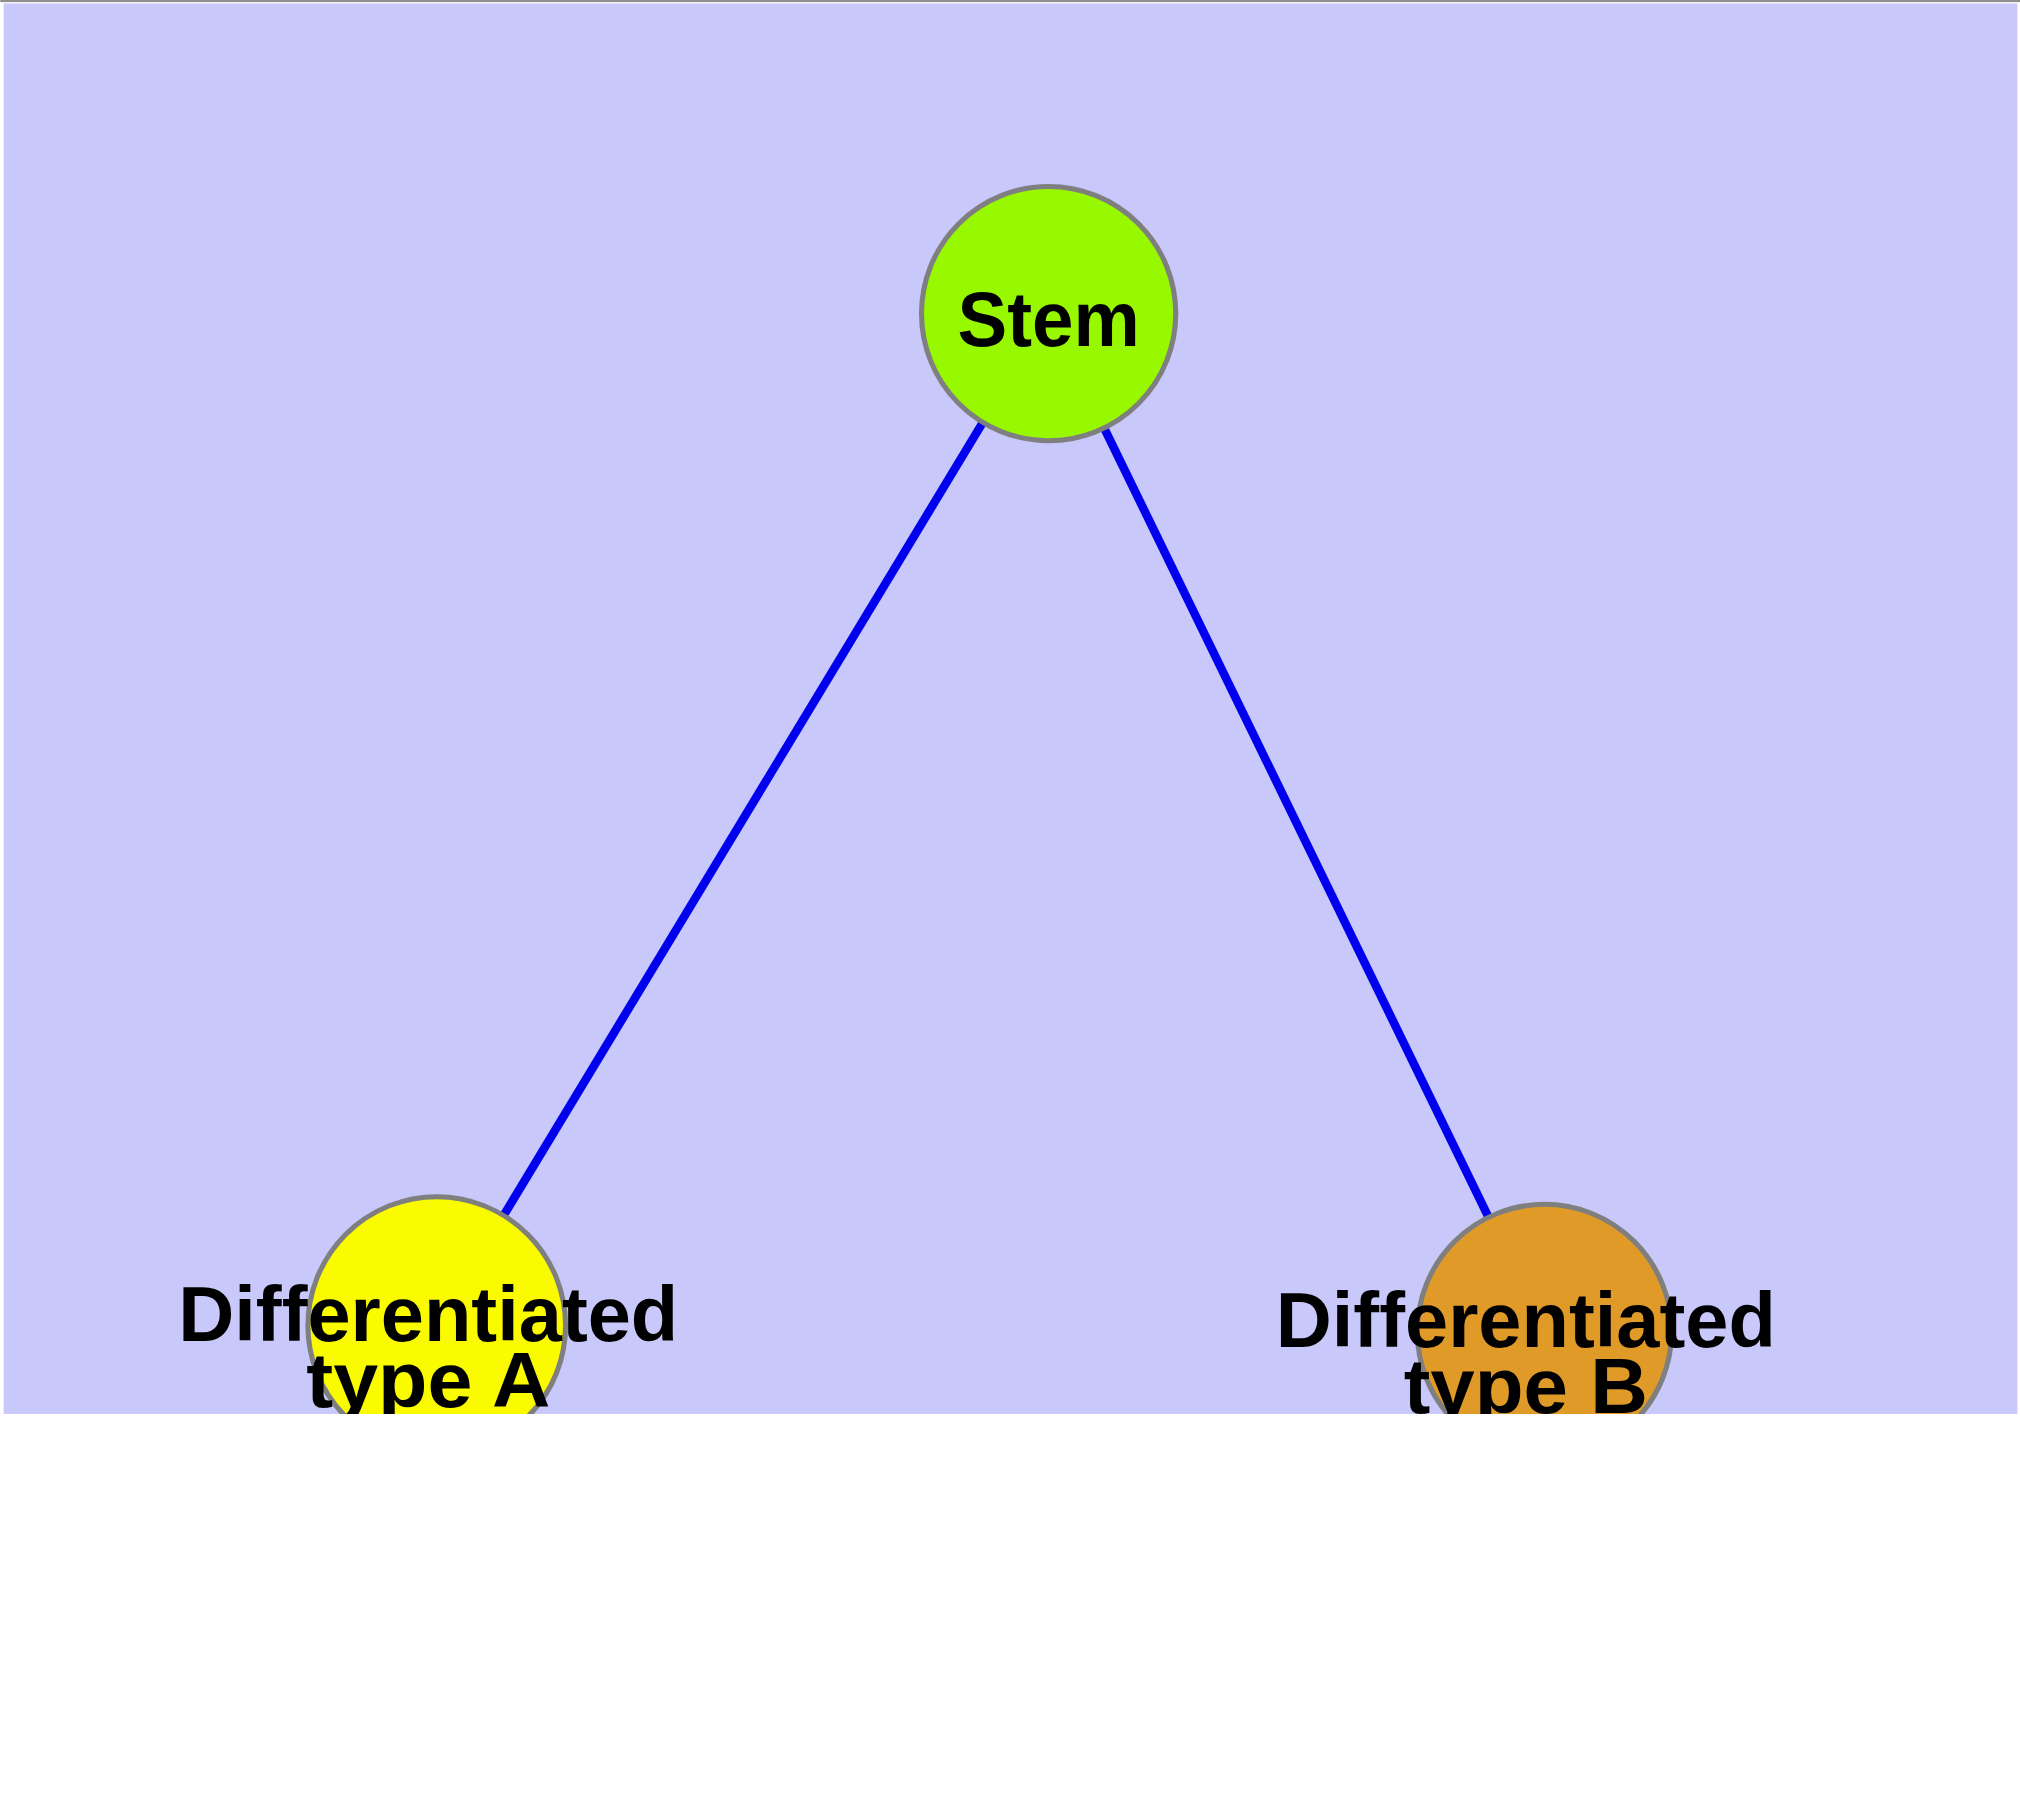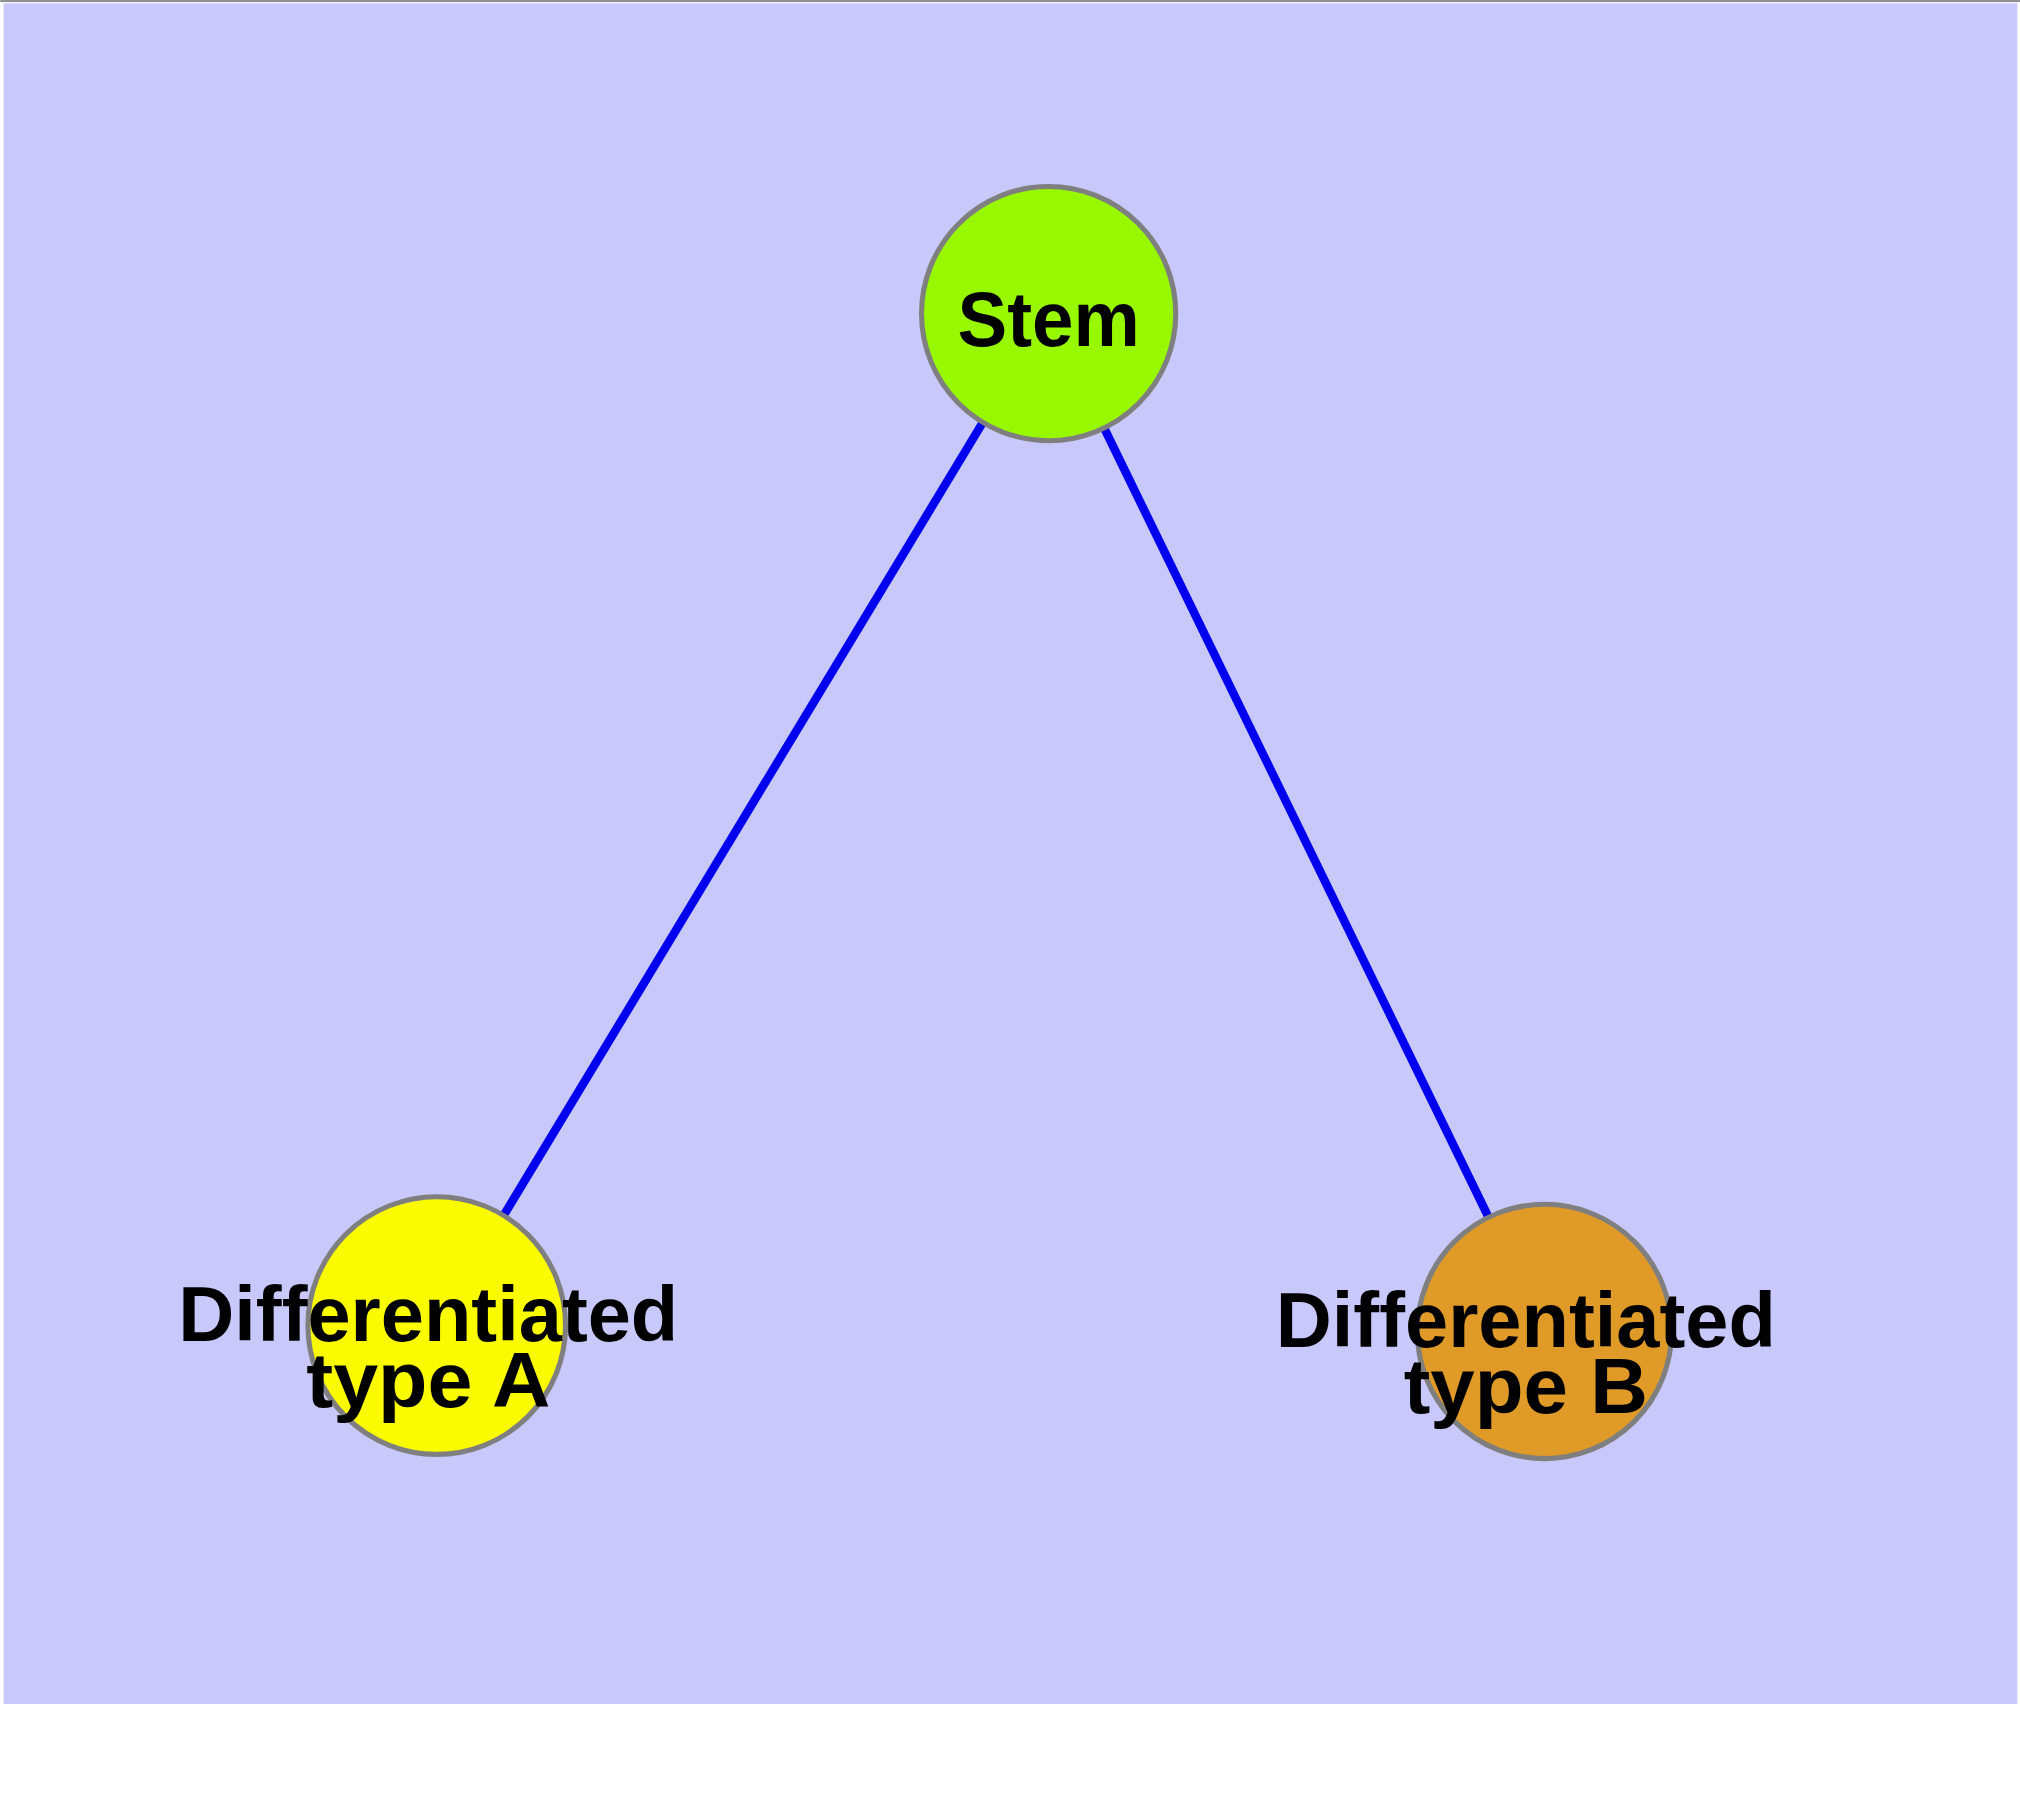--- a/index.html
+++ b/index.html
@@ -6,21 +6,21 @@
     margin: 0;
     padding: 0;
     width: 2021px;
     height: 1812px;
     background: #ffffff;
     font-family: "Liberation Sans", "DejaVu Sans", sans-serif;
   }
   .stage {
     position: relative;
     width: 2021px;
-    height: 1704px;
+    height: 1414px;
     overflow: hidden;
   }
   svg.graph {
     position: absolute;
     left: 0;
     top: 0;
     width: 2021px;
     height: 1812px;
     display: block;
   }

